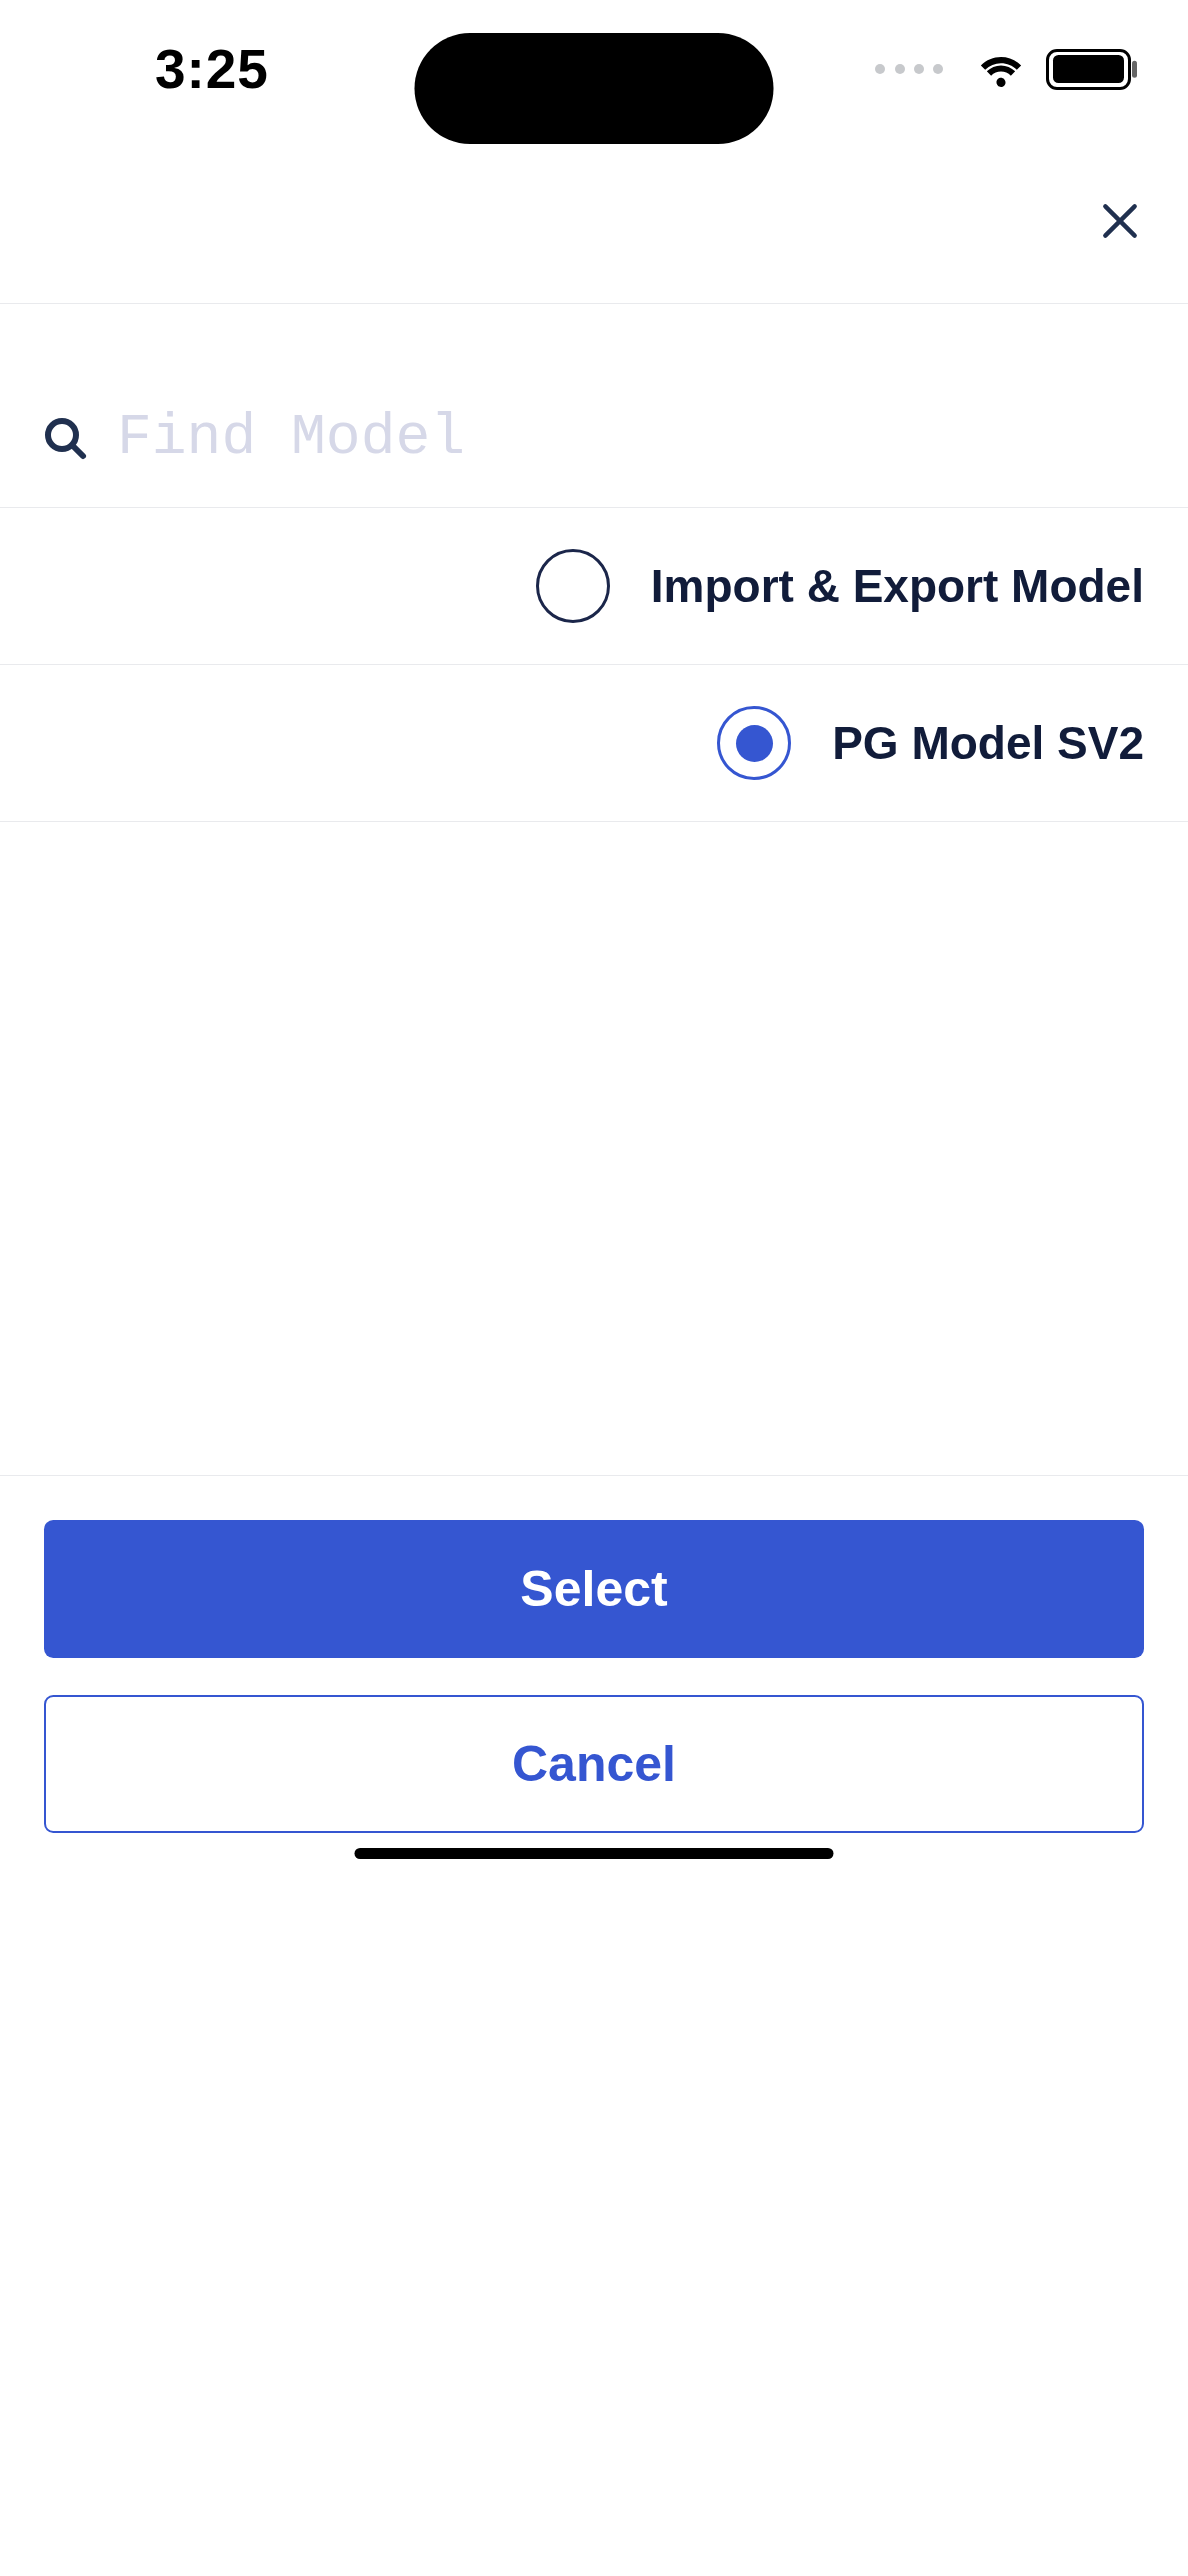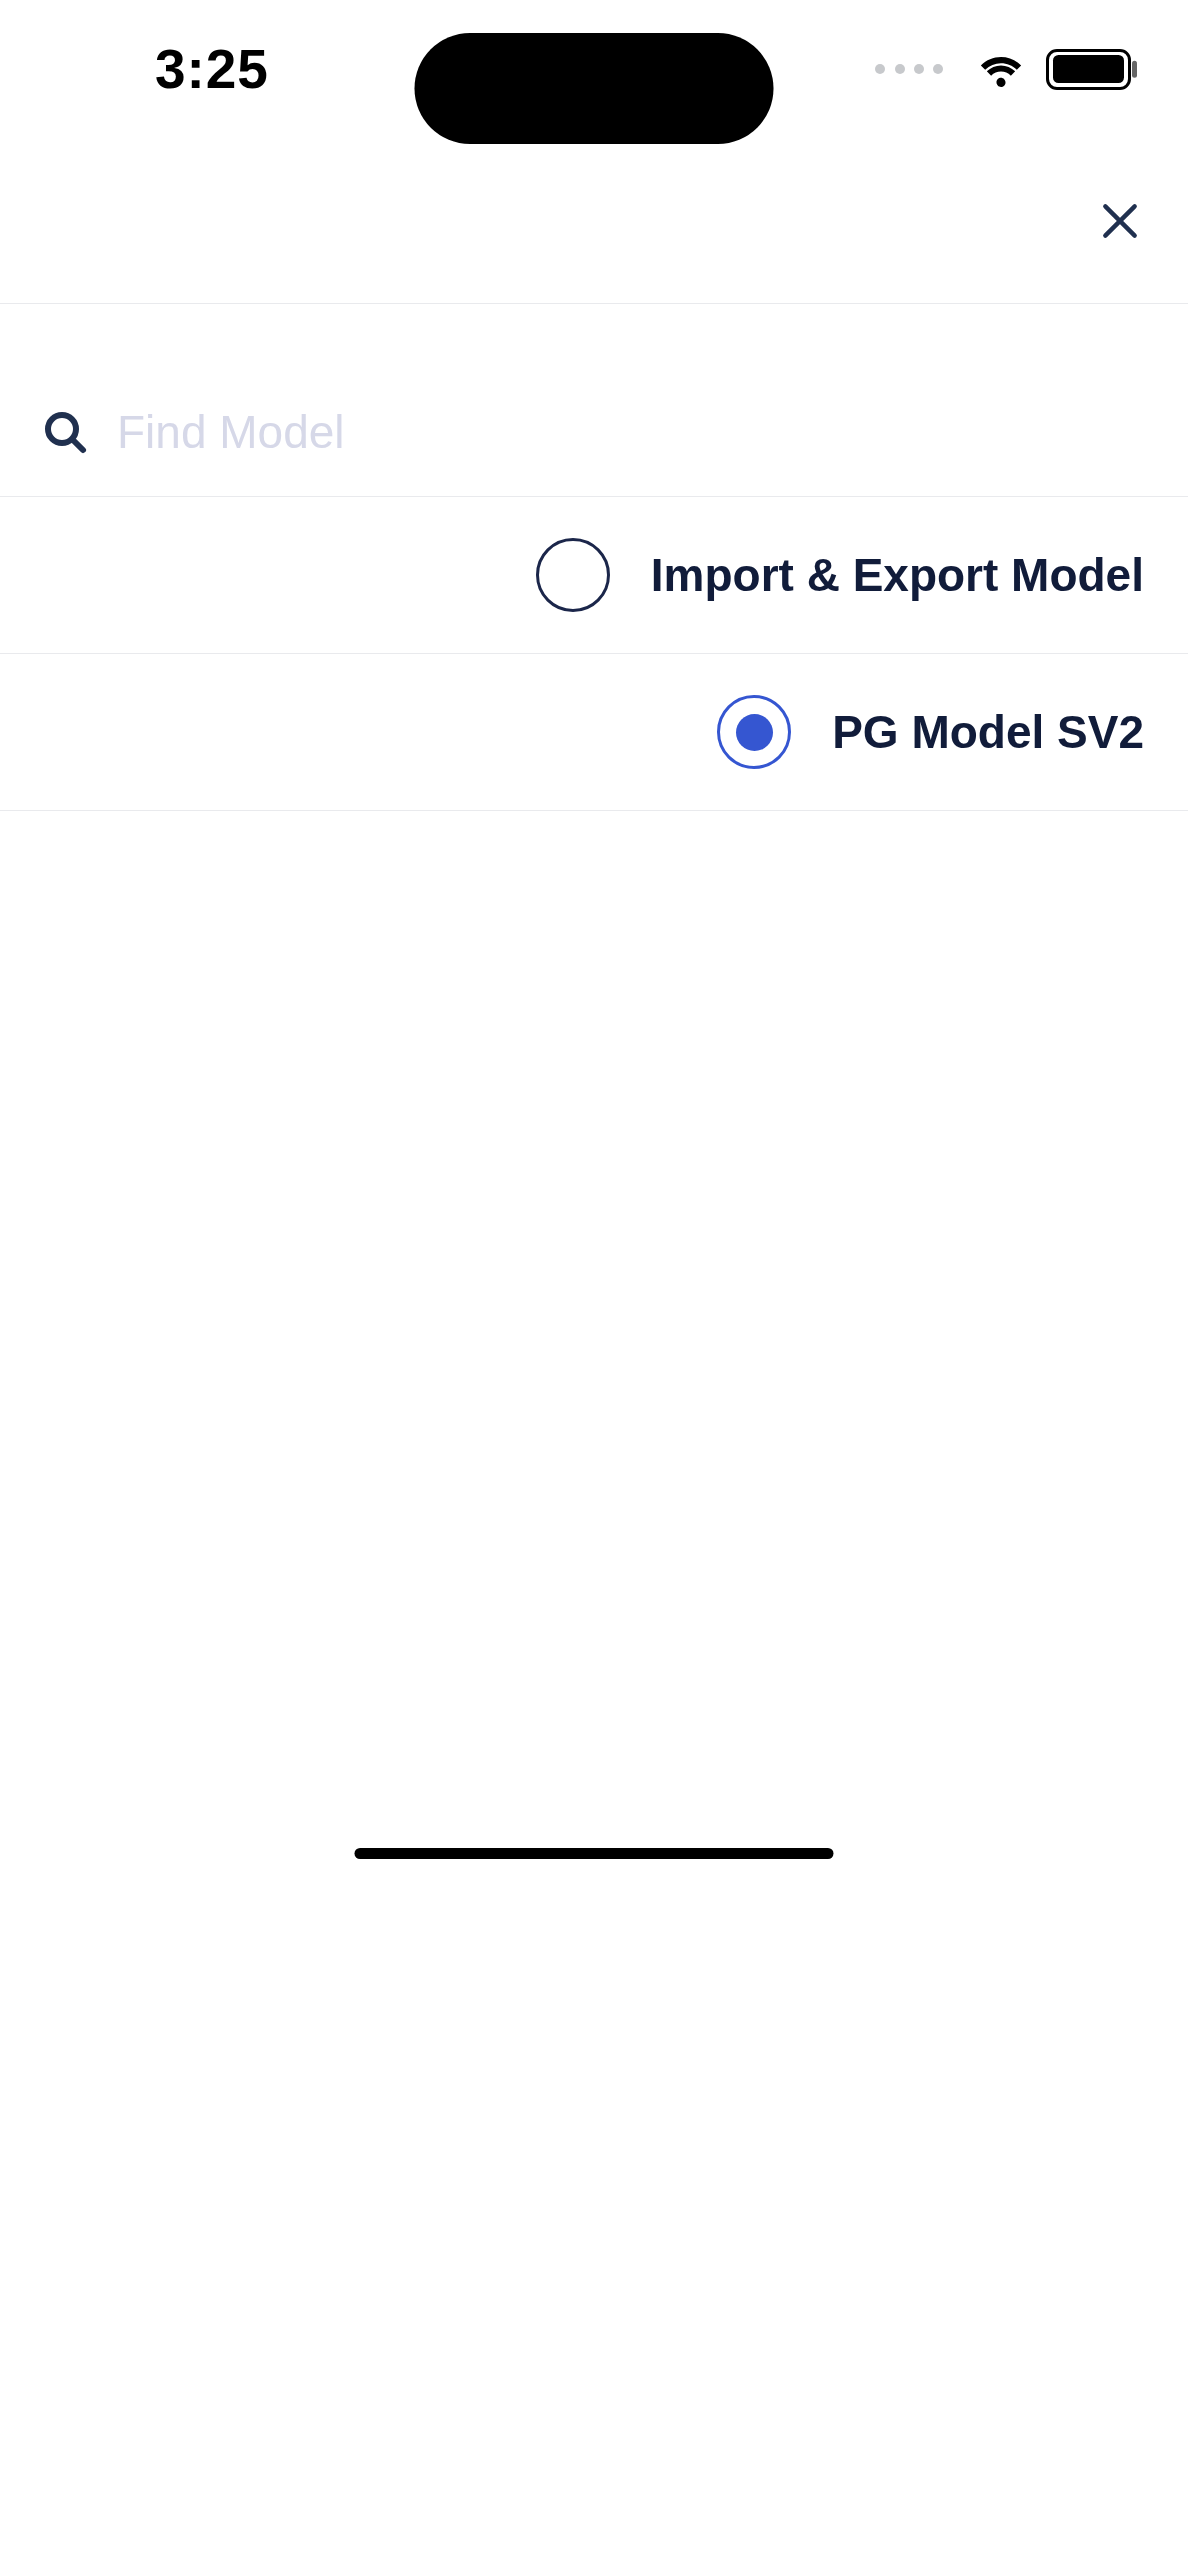--- a/index.html
+++ b/index.html
@@ -21,21 +21,21 @@
     
     .nav { height: 166px; display: flex; align-items: center; justify-content: center; position: relative; border-bottom: 1.8px solid #e9eaed; }
     .nav-title { font-size: 48px; font-weight: 700; color: #20304f; }
     .nav-close { position: absolute; right: 42px; top: 50%; transform: translateY(-50%); width: 52px; height: 52px; display: flex; align-items: center; justify-content: center; }
     .nav-close svg { width: 44px; height: 44px; }
 
     
     .search-wrap { padding: 101px 41px 37px; border-bottom: 1.8px solid #e9eaed; }
     .search { display: flex; align-items: center; gap: 28px; }
     .search-icon { width: 48px; height: 48px; }
-    .search input { border: none; outline: none; font-size: 46px; color: #be185d; flex: 1; background: transparent; }
+    .search input { border: none; outline: none; font-size: 58px; color: #be185d; flex: 1; background: transparent; font-family: Liberation Mono, monospace; }
     .search input::placeholder { color: #d6d8e8; }
 
     
     .list { flex: 1; }
     .row { display: flex; align-items: center; gap: 41px; padding: 41px 44px; border-bottom: 1.8px solid #e9eaed; justify-content: flex-end; }
     .radio { width: 74px; height: 74px; border-radius: 50%; border: 3.7px solid #1b264a; display: flex; align-items: center; justify-content: center; flex: 0 0 auto; }
     .radio.selected { border-color: #3556d1; }
     .radio.selected::after { content: ""; width: 37px; height: 37px; border-radius: 50%; background: #3556d1; }
     .row-label { font-size: 46px; font-weight: 700; color: #111c3a; }
 
@@ -94,16 +94,20 @@
     <div class="row">
       <div class="radio"></div>
       <div class="row-label">Import &amp; Export Model</div>
     </div>
     <div class="row">
       <div class="radio selected"></div>
       <div class="row-label">PG Model SV2</div>
     </div>
   </div>
 
+  <div class="footer">
+    <div class="btn btn-primary">Select</div>
+    <div class="btn btn-secondary">Cancel</div>
+  </div>
 
   <div class="home-indicator"></div>
 </div>
 
 
 </body></html>

